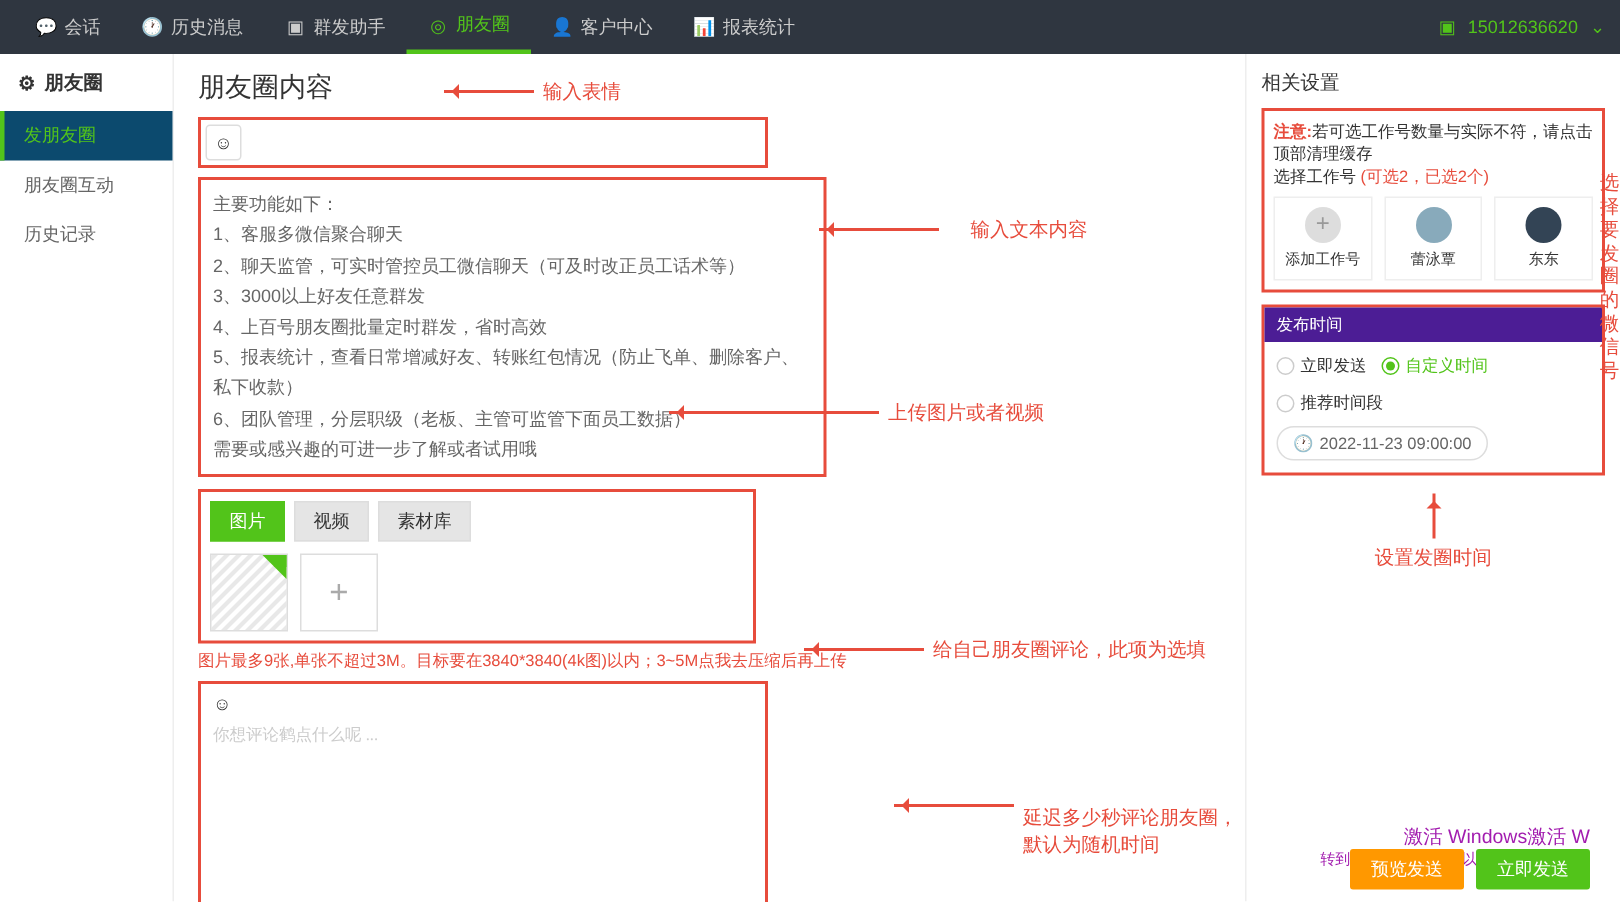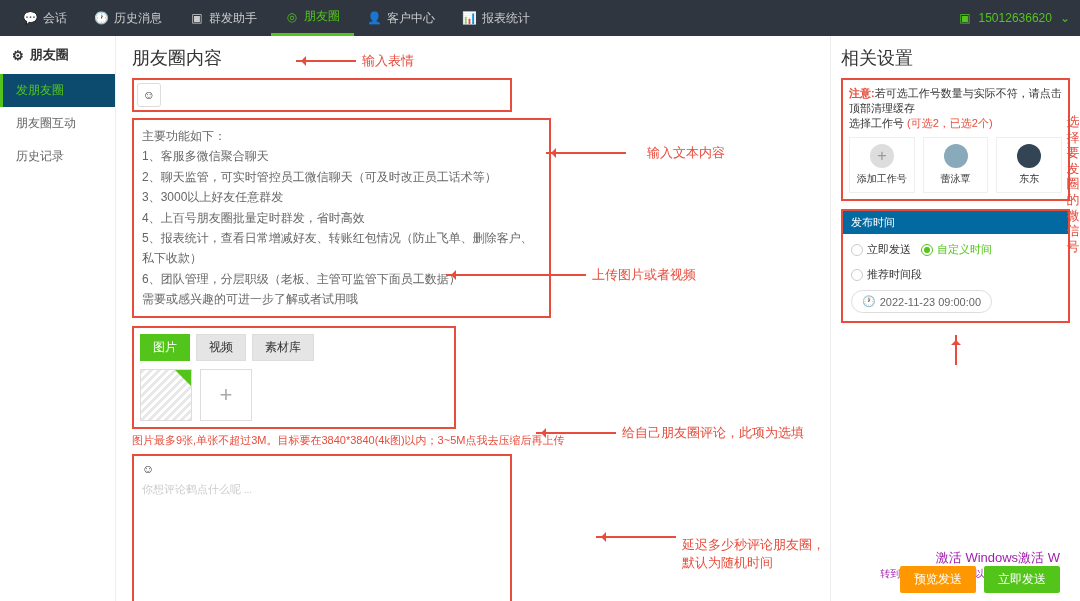--- a/index.html
+++ b/index.html
@@ -26,21 +26,21 @@
     .section-title { font-size: 18px; color: #333; margin-bottom: 8px; }
     
     
     .emoji-row { display: flex; align-items: center; gap: 8px; margin-bottom: 6px; border: 2px solid #e74c3c; padding: 3px; width: 380px; }
     .emoji-btn { width: 24px; height: 24px; border: 1px solid #ddd; border-radius: 3px; display: flex; align-items: center; justify-content: center; cursor: pointer; }
     
     
     .text-box { border: 2px solid #e74c3c; padding: 6px 8px; font-size: 12px; color: #666; line-height: 1.7; margin-bottom: 8px; width: 419px; }
     
     
-    .media-section { border: 2px solid #e74c3c; padding: 6px; width: 324px; margin-bottom: 4px; }
+    .media-section { border: 2px solid #e74c3c; padding: 6px; width: 372px; margin-bottom: 4px; }
     .media-tabs { display: flex; gap: 6px; margin-bottom: 8px; }
     .media-tab { padding: 4px 12px; border: 1px solid #ddd; cursor: pointer; font-size: 12px; background: #e5e5e5; }
     .media-tab.active { background: #52c41a; color: #fff; border-color: #52c41a; }
     .media-thumbs { display: flex; gap: 8px; }
     .media-thumb { width: 52px; height: 52px; border: 1px solid #ddd; position: relative; cursor: pointer; }
     .media-thumb.uploaded { background: linear-gradient(135deg,#e8e8e8 25%,#fff 25%,#fff 50%,#e8e8e8 50%,#e8e8e8 75%,#fff 75%); background-size: 8px 8px; }
     .media-thumb.uploaded::after { content:''; position:absolute; top:0; right:0; border:8px solid transparent; border-top-color:#52c41a; border-right-color:#52c41a; }
     .media-thumb.add { display: flex; align-items: center; justify-content: center; font-size: 22px; color: #aaa; }
     .media-hint { color: #e74c3c; font-size: 11px; margin: 4px 0 6px; }
     
@@ -50,30 +50,30 @@
     .comment-emoji { margin-bottom: 6px; }
     .comment-placeholder { color: #ccc; font-size: 11px; font-family: Liberation Serif, serif; }
     .radio-opt { display: flex; align-items: center; gap: 4px; cursor: pointer; }
     .radio-circle { width: 12px; height: 12px; border: 1px solid #ccc; border-radius: 50%; display: inline-flex; align-items: center; justify-content: center; }
     .radio-circle.checked { border-color: #52c41a; }
     .radio-circle.checked::after { content:''; width:6px; height:6px; background:#52c41a; border-radius:50%; }
     .radio-label.green { color: #52c41a; }
     
     
     .sidebar-right { width: 250px; border-left: 1px solid #eee; padding: 10px; position: relative; }
-    .right-title { font-size: 18px; margin-bottom: 8px; }
+    .right-title { font-size: 13px; margin-bottom: 8px; }
     .notice-box { border: 2px solid #e74c3c; padding: 6px; font-size: 11px; margin-bottom: 8px; }
     .notice-label { color: #e74c3c; font-weight: bold; }
     .work-row { font-size: 11px; margin-bottom: 6px; }
     .work-row .red { color: #e74c3c; }
     .worker-list { display: flex; gap: 8px; margin-top: 6px; }
     .worker-item { flex:1; border: 1px solid #eee; padding: 6px 2px; text-align: center; cursor: pointer; font-size: 10px; }
     .worker-avatar { width: 24px; height: 24px; border-radius: 50%; background: #ddd; margin: 0 auto 4px; display:flex; align-items:center; justify-content:center; font-size:16px; color:#999; }
     .publish-time { border: 2px solid #e74c3c; padding: 8px; margin-top: 8px; }
-    .publish-title { background:#0369a1; color:#fff; padding:4px 8px; margin:-8px -8px 8px; font-size:11px; }
+    .publish-title { background:#4c1d95; color:#fff; padding:4px 8px; margin:-8px -8px 8px; font-size:11px; }
     .publish-radios { display: flex; gap: 10px; margin-bottom: 8px; font-size:11px; flex-wrap:wrap; }
     .time-input { border: 1px solid #ddd; border-radius: 12px; padding: 4px 10px; font-size: 11px; color: #666; cursor: pointer; display:inline-flex; align-items:center; gap:4px; }
     
     
     .annot { position: absolute; color: #e74c3c; font-size: 13px; display: flex; align-items: center; gap: 6px; pointer-events: none; }
     .arrow-left { width: 80px; height: 2px; background: #e74c3c; position: relative; }
     .arrow-left::before { content:''; position:absolute; left:0; top:-4px; border:5px solid transparent; border-right-color:#e74c3c; }
     .arrow-up { width: 2px; height: 30px; background: #e74c3c; position: relative; margin: 0 auto; }
     .arrow-up::before { content:''; position:absolute; top:0; left:-4px; border:5px solid transparent; border-bottom-color:#e74c3c; }
     
@@ -237,20 +237,21 @@
         </div>
       </div>
       <div class="time-input">
         <span>🕐</span>
         <span>2022-11-23 09:00:00</span>
       </div>
     </div>
 
     <div style="text-align:center; margin-top:12px;">
       <div class="arrow-up"></div>
+      <div style="color:#e74c3c; font-size:13px; margin-top:4px;">设置发圈时间</div>
     </div>
   </div>
 </div>
 
 <div class="watermark">
   <div>激活 Windows激活 W</div>
   <div class="wm2">转到"设置"转到"设置"以激活 Windows W</div>
 </div>
 
 <div class="footer-btns">

